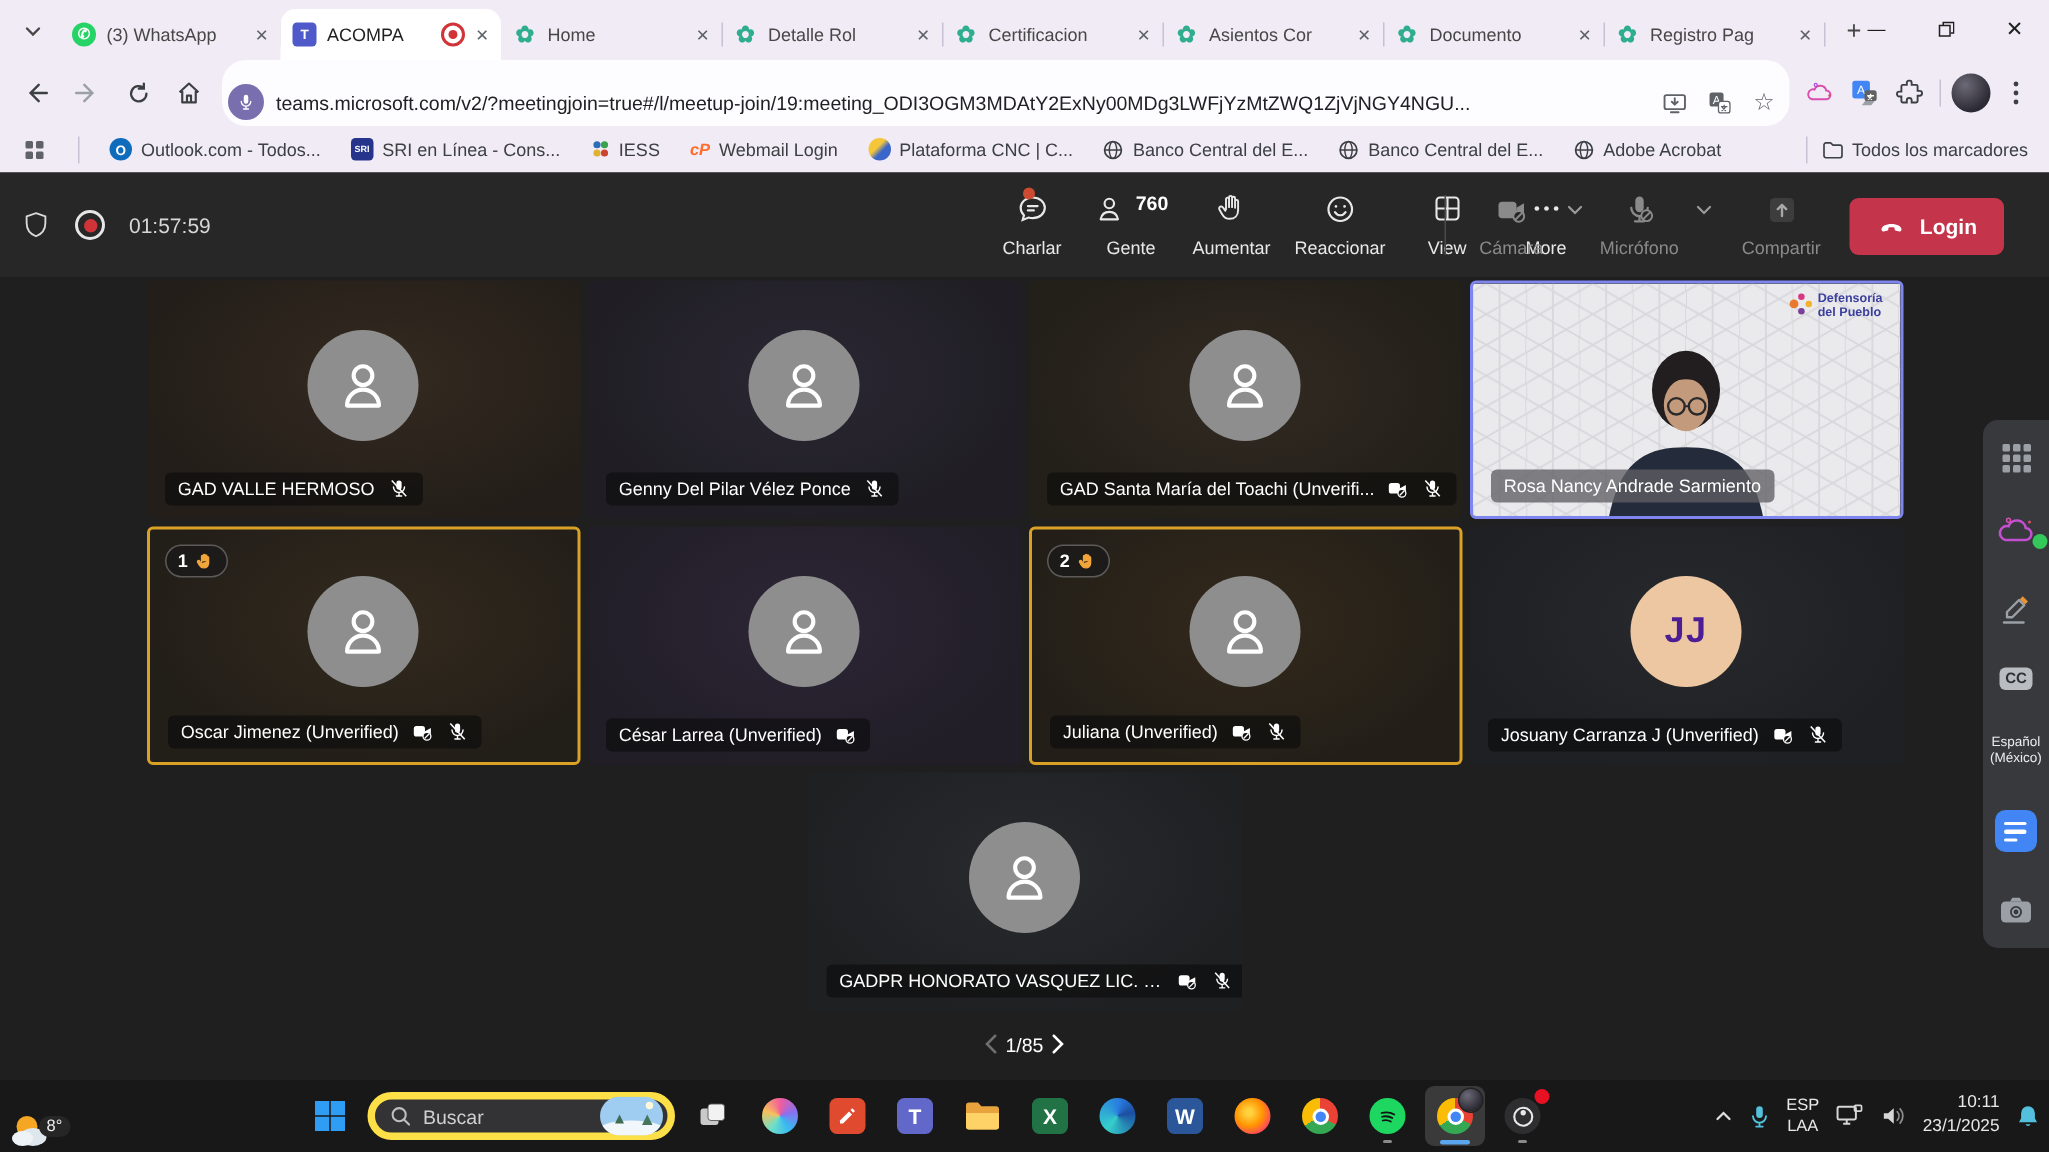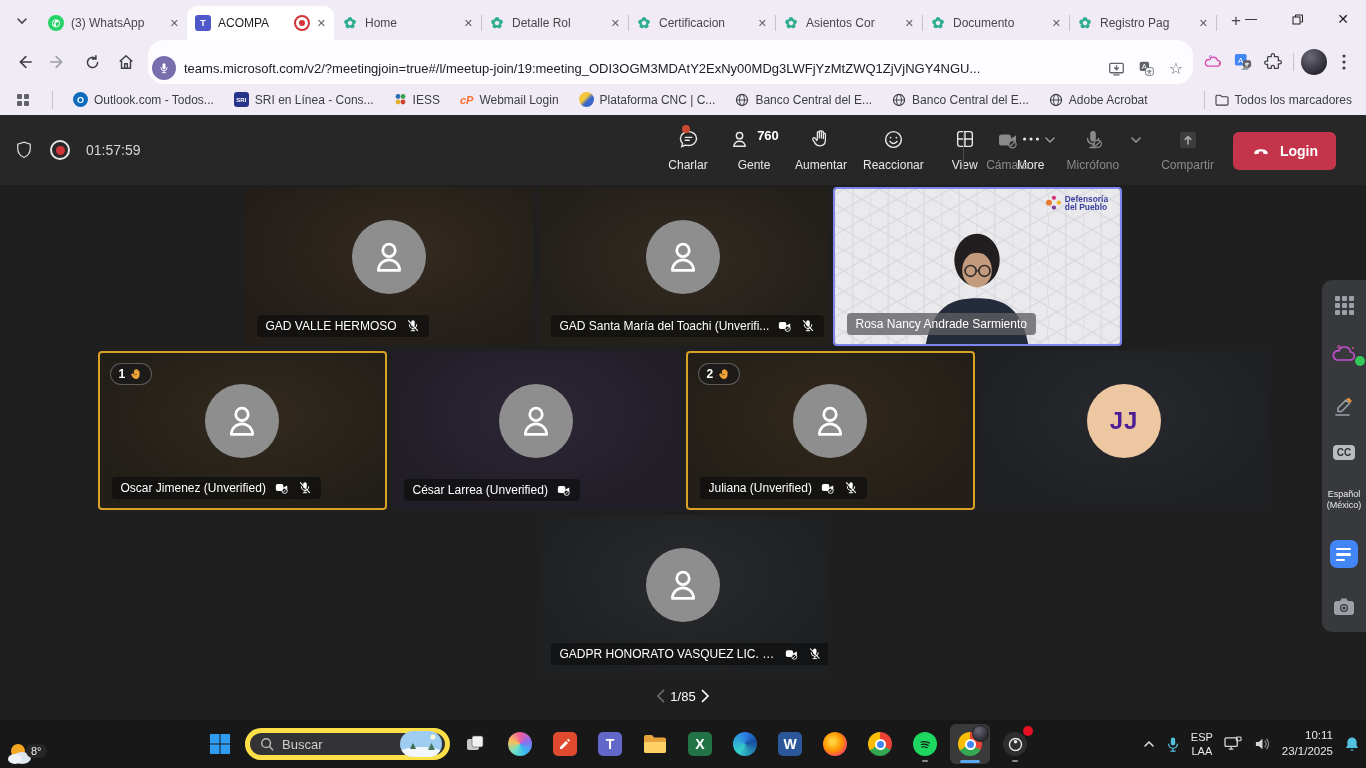--- a/index.html
+++ b/index.html
@@ -475,20 +475,36 @@
       <div class="nameplate">
         <span class="nm">GAD VALLE HERMOSO</span>
         <svg width="14" height="14" viewBox="0 0 16 16">
             <rect x="6" y="1.5" width="4" height="7" rx="2" fill="#fff"></rect>
             <path d="M3.8 6.5a4.2 4.2 0 0 0 8.4 0M8 10.7v2.3M6 13.4h4" fill="none" stroke="#fff" stroke-width="1.1" stroke-linecap="round"></path>
             <path d="M2.5 1.5l11 12" stroke="#fff" stroke-width="1.2"></path>
           </svg>
       </div>
     </div>
 
+    <div class="tile" style="background:radial-gradient(ellipse at 50% 40%,#2a2733 0%,#201e24 75%);">
+      <div class="t-av">
+        <svg width="44" height="44" viewBox="0 0 24 24">
+            <circle cx="12" cy="8.4" r="3.4" fill="none" stroke="#fff" stroke-width="1.5"></circle>
+            <path d="M6.2 19.3a5.8 5.8 0 0 1 11.6 0z" fill="none" stroke="#fff" stroke-width="1.5" stroke-linejoin="round"></path>
+          </svg>
+      </div>
+      <div class="nameplate">
+        <span class="nm">Genny Del Pilar Vélez Ponce</span>
+        <svg width="14" height="14" viewBox="0 0 16 16">
+            <rect x="6" y="1.5" width="4" height="7" rx="2" fill="#fff"></rect>
+            <path d="M3.8 6.5a4.2 4.2 0 0 0 8.4 0M8 10.7v2.3M6 13.4h4" fill="none" stroke="#fff" stroke-width="1.1" stroke-linecap="round"></path>
+            <path d="M2.5 1.5l11 12" stroke="#fff" stroke-width="1.2"></path>
+          </svg>
+      </div>
+    </div>
 
     <div class="tile" style="background:radial-gradient(ellipse at 50% 45%,#322a22 0%,#232019 75%);">
       <div class="t-av">
         <svg width="44" height="44" viewBox="0 0 24 24">
             <circle cx="12" cy="8.4" r="3.4" fill="none" stroke="#fff" stroke-width="1.5"></circle>
             <path d="M6.2 19.3a5.8 5.8 0 0 1 11.6 0z" fill="none" stroke="#fff" stroke-width="1.5" stroke-linejoin="round"></path>
           </svg>
       </div>
       <div class="nameplate">
         <span class="nm">GAD Santa María del Toachi (Unverifi...</span>
@@ -613,20 +629,34 @@
             <path d="M3.8 6.5a4.2 4.2 0 0 0 8.4 0M8 10.7v2.3M6 13.4h4" fill="none" stroke="#fff" stroke-width="1.1" stroke-linecap="round"></path>
             <path d="M2.5 1.5l11 12" stroke="#fff" stroke-width="1.2"></path>
           </svg>
       </div>
     </div>
 
     <div class="tile" style="background:radial-gradient(ellipse at 50% 40%,#27292e 0%,#1e2023 75%);">
       <div class="t-av jj">
         <span>JJ</span>
       </div>
+      <div class="nameplate">
+        <span class="nm">Josuany Carranza J (Unverified)</span>
+        <svg width="14" height="14" viewBox="0 0 16 16">
+            <rect x="1" y="3.5" width="8.5" height="8" rx="2" fill="#fff"></rect>
+            <path d="M9.5 7.5L14 5v5.5l-4.5-2.5z" fill="#fff"></path>
+            <circle cx="11" cy="11.2" r="3" fill="#101010" stroke="#fff" stroke-width="1"></circle>
+            <path d="M9.2 13l3.6-3.6" stroke="#fff" stroke-width="1"></path>
+          </svg>
+        <svg width="14" height="14" viewBox="0 0 16 16">
+            <rect x="6" y="1.5" width="4" height="7" rx="2" fill="#fff"></rect>
+            <path d="M3.8 6.5a4.2 4.2 0 0 0 8.4 0M8 10.7v2.3M6 13.4h4" fill="none" stroke="#fff" stroke-width="1.1" stroke-linecap="round"></path>
+            <path d="M2.5 1.5l11 12" stroke="#fff" stroke-width="1.2"></path>
+          </svg>
+      </div>
     </div>
   </div>
 
   <div class="prow">
     <div class="tile" style="background:radial-gradient(ellipse at 50% 40%,#282a2d 0%,#1f2022 75%);">
       <div class="t-av">
         <svg width="44" height="44" viewBox="0 0 24 24">
             <circle cx="12" cy="8.4" r="3.4" fill="none" stroke="#fff" stroke-width="1.5"></circle>
             <path d="M6.2 19.3a5.8 5.8 0 0 1 11.6 0z" fill="none" stroke="#fff" stroke-width="1.5" stroke-linejoin="round"></path>
           </svg>

